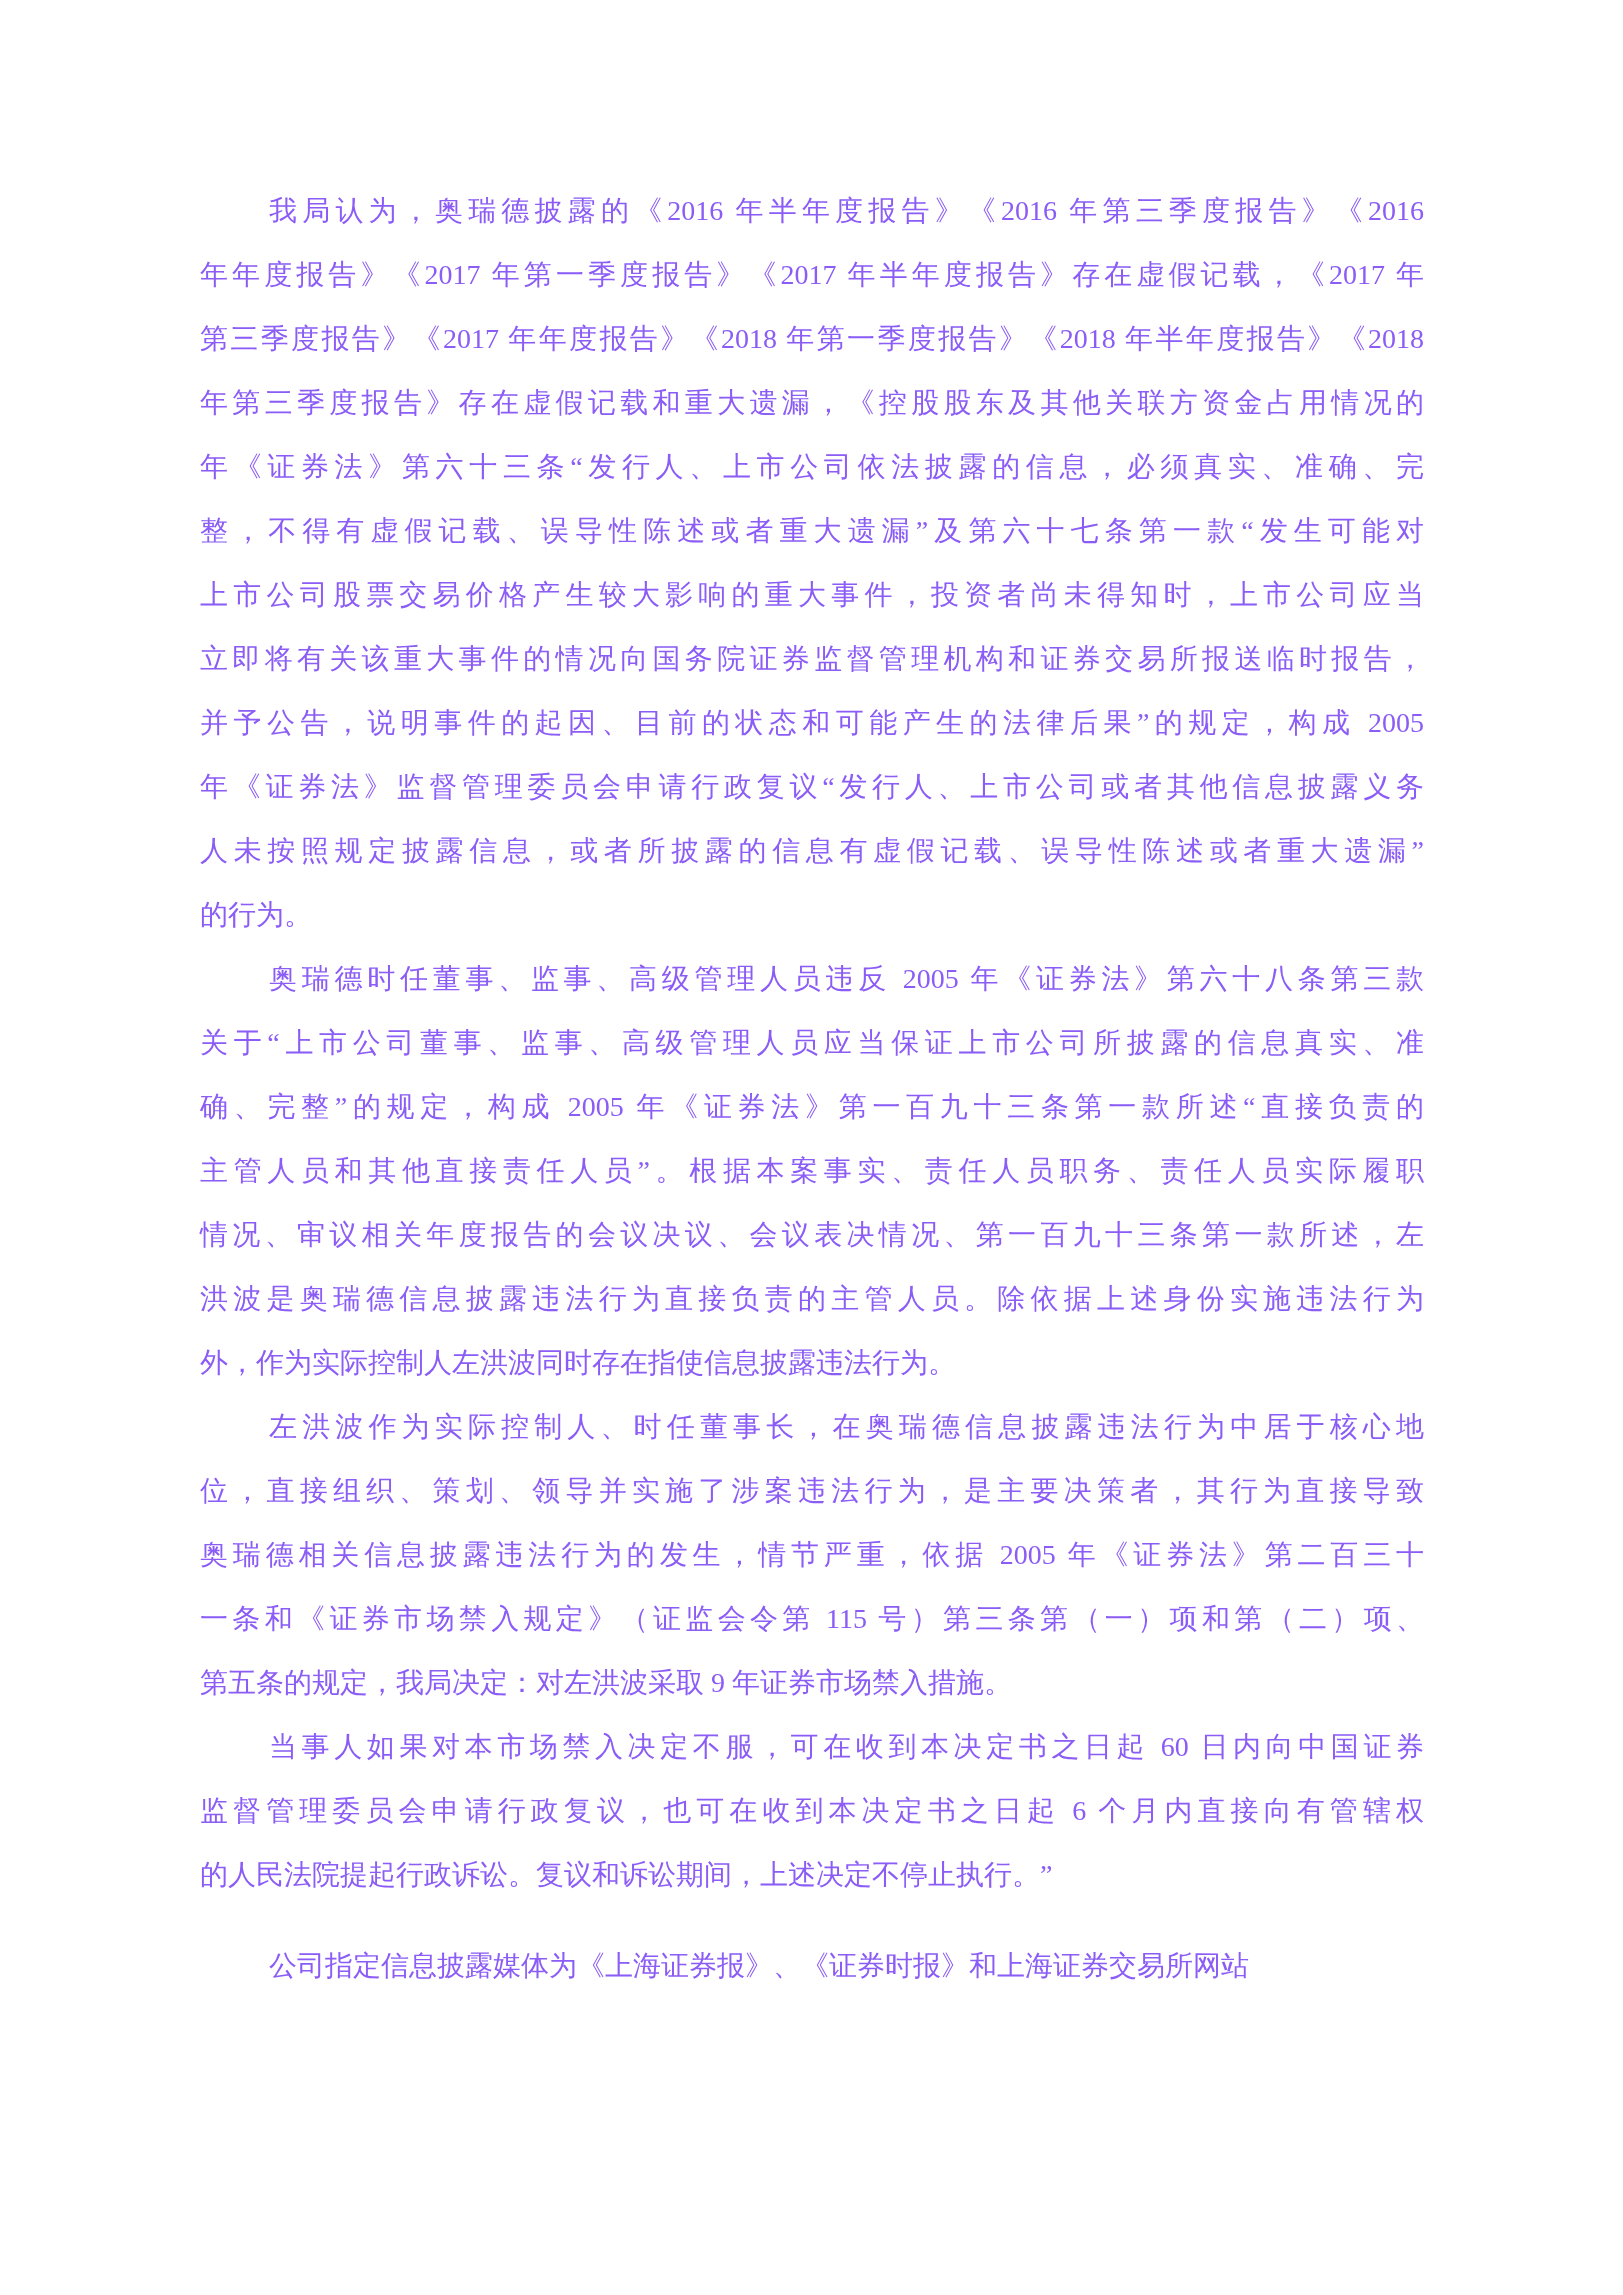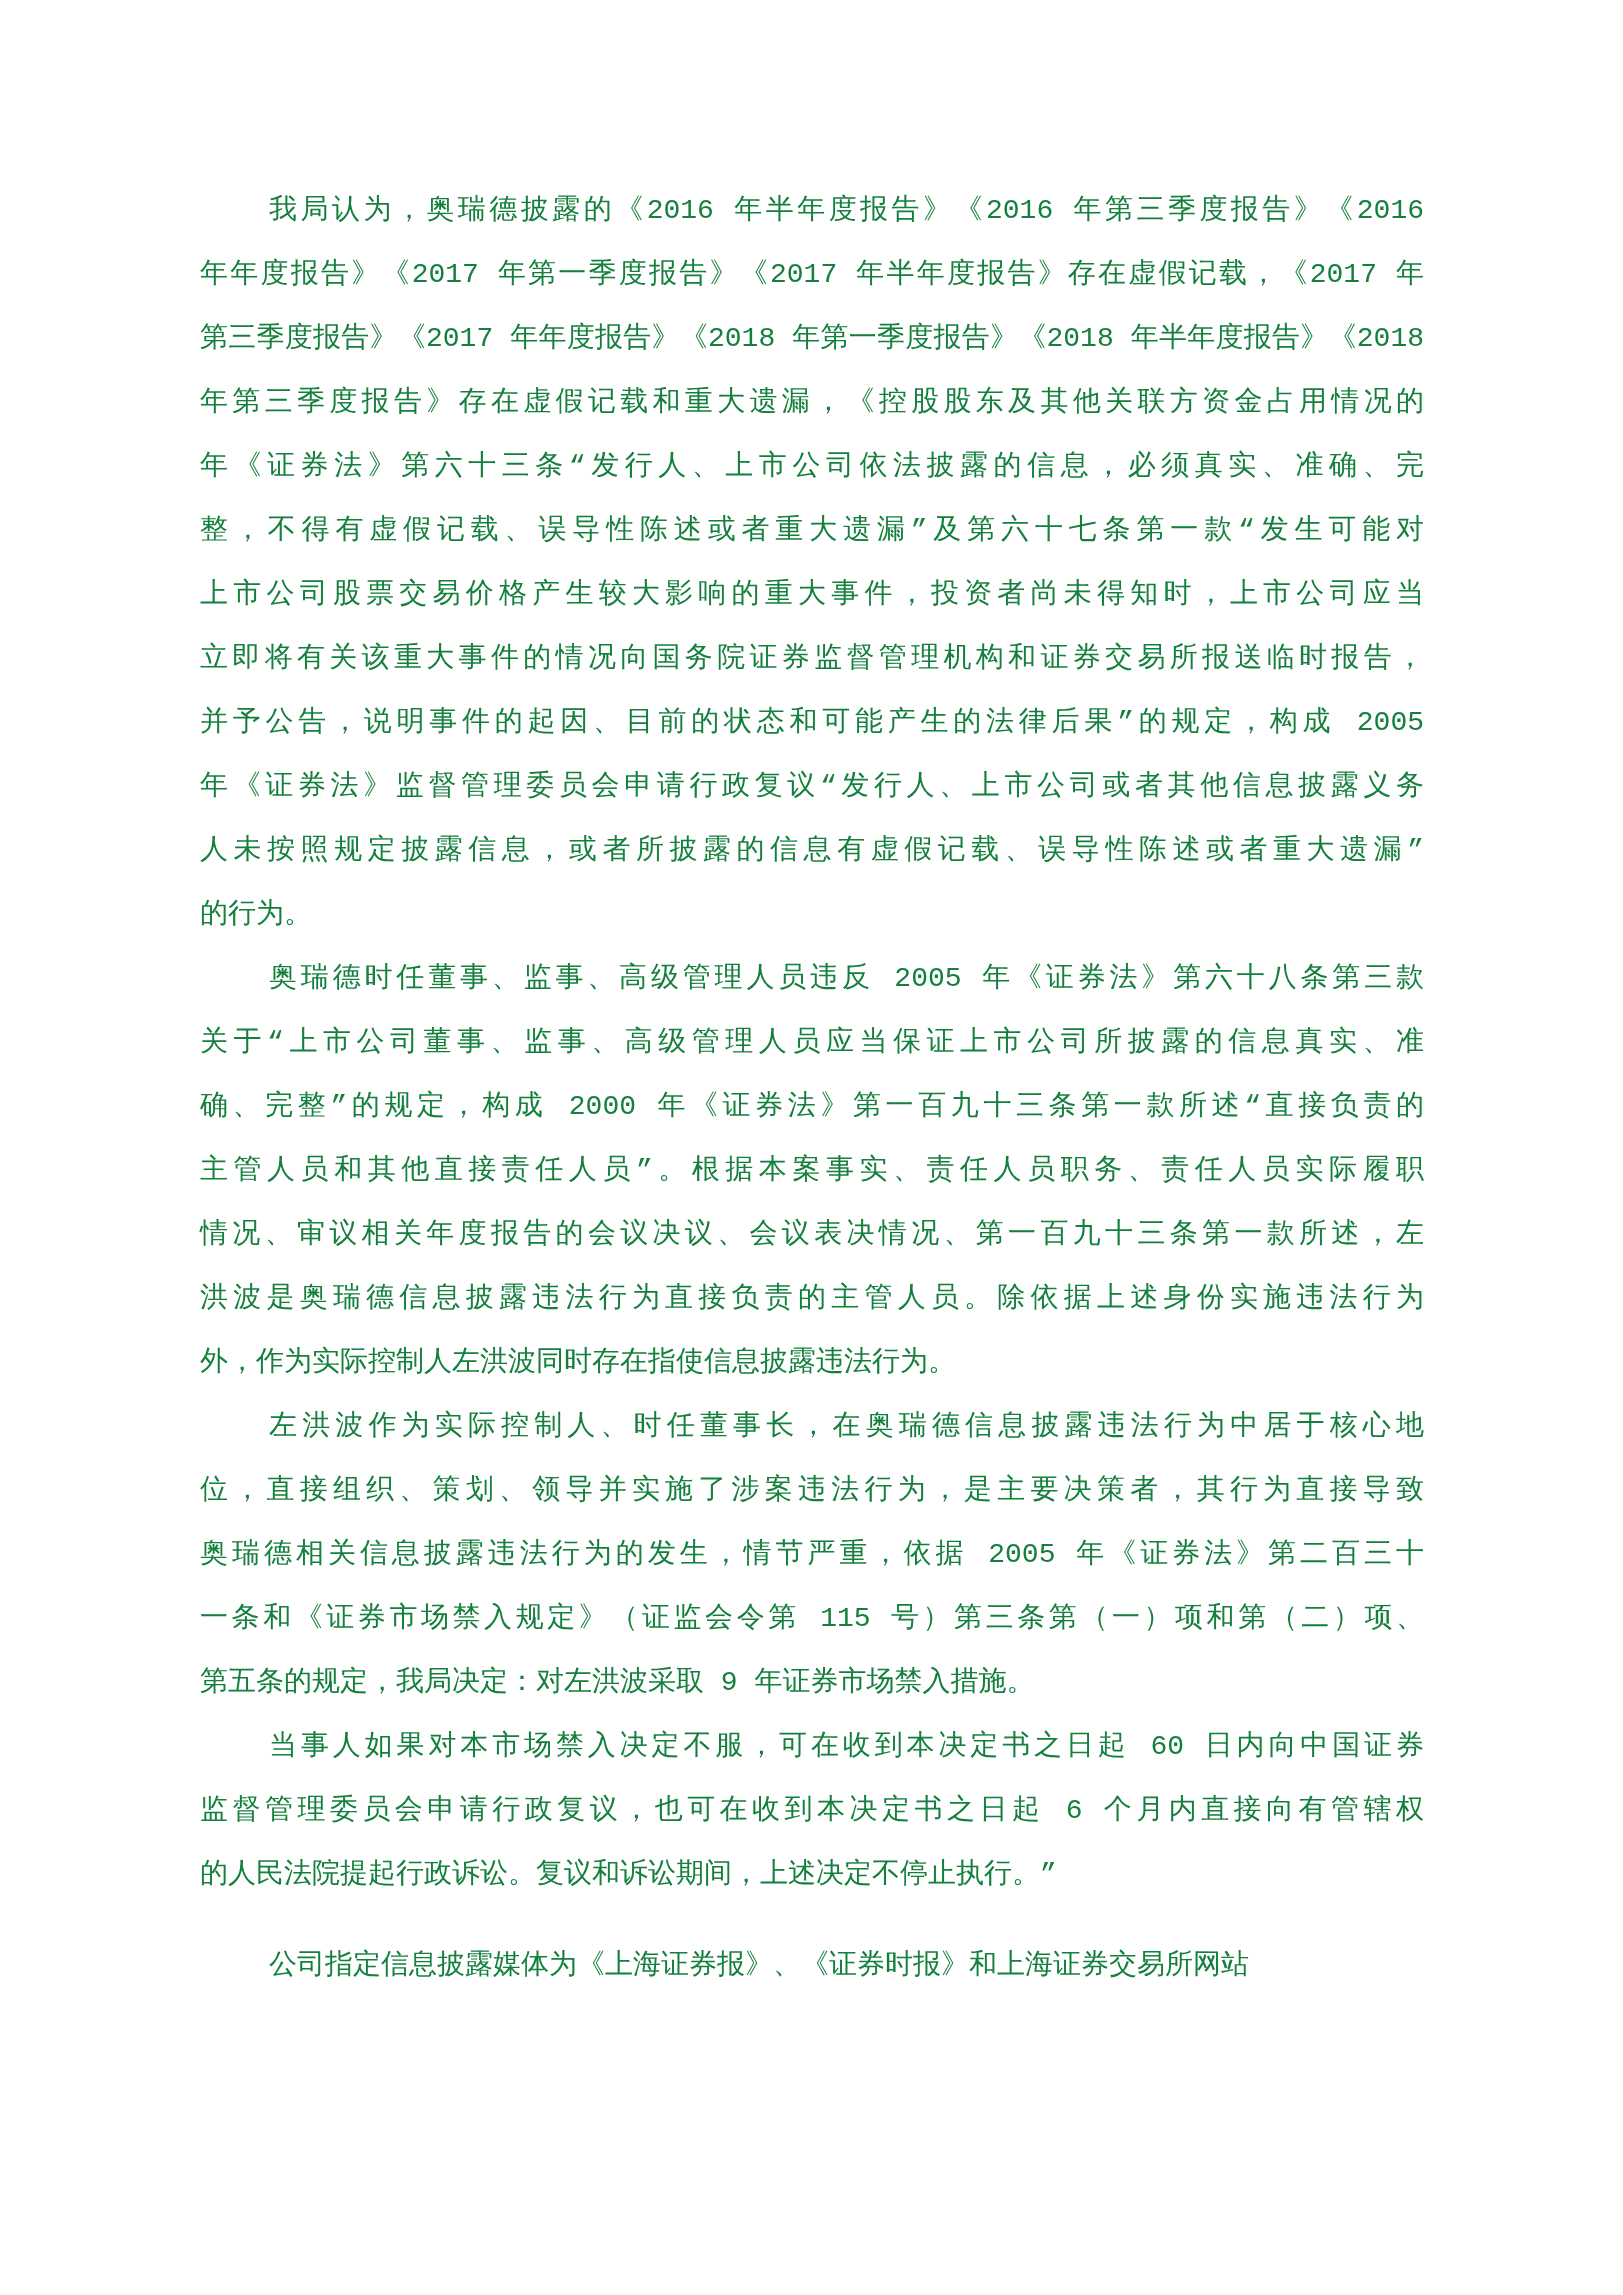--- a/index.html
+++ b/index.html
@@ -5,22 +5,22 @@
   html, body {
     margin: 0;
     padding: 0;
     background: #ffffff;
   }
   .page {
     position: relative;
     width: 1623px;
     height: 2013px;
     background: #ffffff;
-    color: #15803d;
-    font-family: Liberation Mono, monospace;
+    color: #8b5cf6;
+    font-family: Liberation Serif, serif;
     overflow: hidden;
   }
   .text-body {
     position: absolute;
     left: 200px;
     top: 179px;
     width: 1224px;
     font-size: 28px;
     line-height: 64px;
   }
@@ -61,21 +61,21 @@
       <div class="ln">立即将有关该重大事件的情况向国务院证券监督管理机构和证券交易所报送临时报告，</div>
       <div class="ln">并予公告，说明事件的起因、目前的状态和可能产生的法律后果”的规定，构成 2005</div>
       <div class="ln">年《证券法》监督管理委员会申请行政复议“发行人、上市公司或者其他信息披露义务</div>
       <div class="ln">人未按照规定披露信息，或者所披露的信息有虚假记载、误导性陈述或者重大遗漏”</div>
       <div class="ln last">的行为。</div>
     </section>
 
     <section class="para">
       <div class="ln indent">奥瑞德时任董事、监事、高级管理人员违反 2005 年《证券法》第六十八条第三款</div>
       <div class="ln">关于“上市公司董事、监事、高级管理人员应当保证上市公司所披露的信息真实、准</div>
-      <div class="ln">确、完整”的规定，构成 2000 年《证券法》第一百九十三条第一款所述“直接负责的</div>
+      <div class="ln">确、完整”的规定，构成 2005 年《证券法》第一百九十三条第一款所述“直接负责的</div>
       <div class="ln">主管人员和其他直接责任人员”。根据本案事实、责任人员职务、责任人员实际履职</div>
       <div class="ln">情况、审议相关年度报告的会议决议、会议表决情况、第一百九十三条第一款所述，左</div>
       <div class="ln">洪波是奥瑞德信息披露违法行为直接负责的主管人员。除依据上述身份实施违法行为</div>
       <div class="ln last">外，作为实际控制人左洪波同时存在指使信息披露违法行为。</div>
     </section>
 
     <section class="para">
       <div class="ln indent">左洪波作为实际控制人、时任董事长，在奥瑞德信息披露违法行为中居于核心地</div>
       <div class="ln">位，直接组织、策划、领导并实施了涉案违法行为，是主要决策者，其行为直接导致</div>
       <div class="ln">奥瑞德相关信息披露违法行为的发生，情节严重，依据 2005 年《证券法》第二百三十</div>

